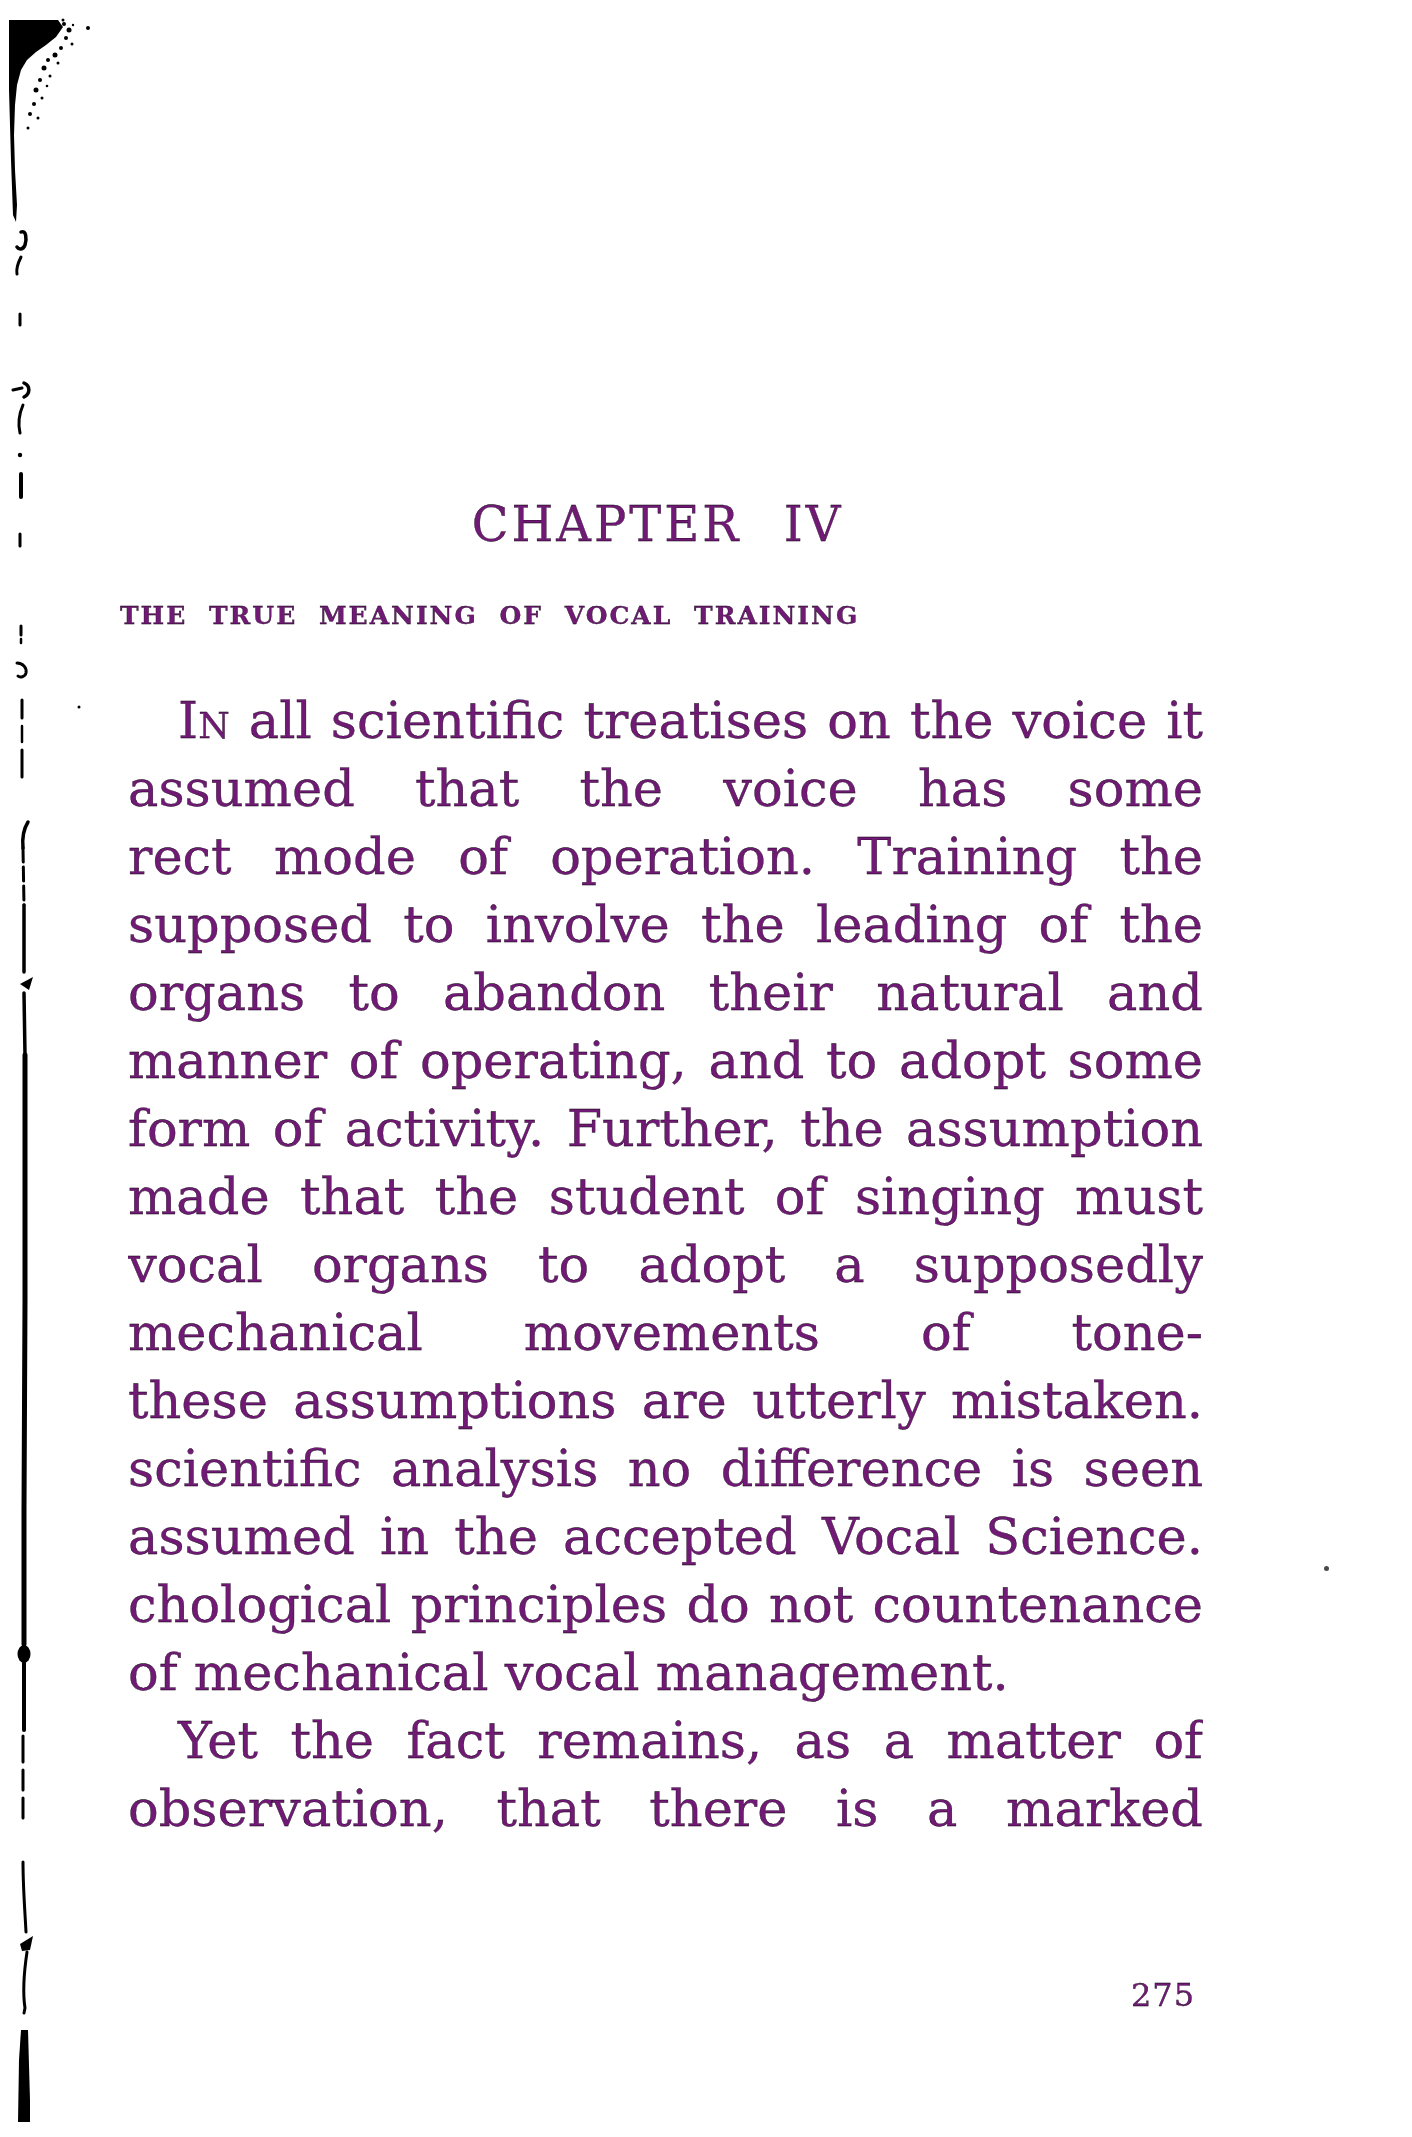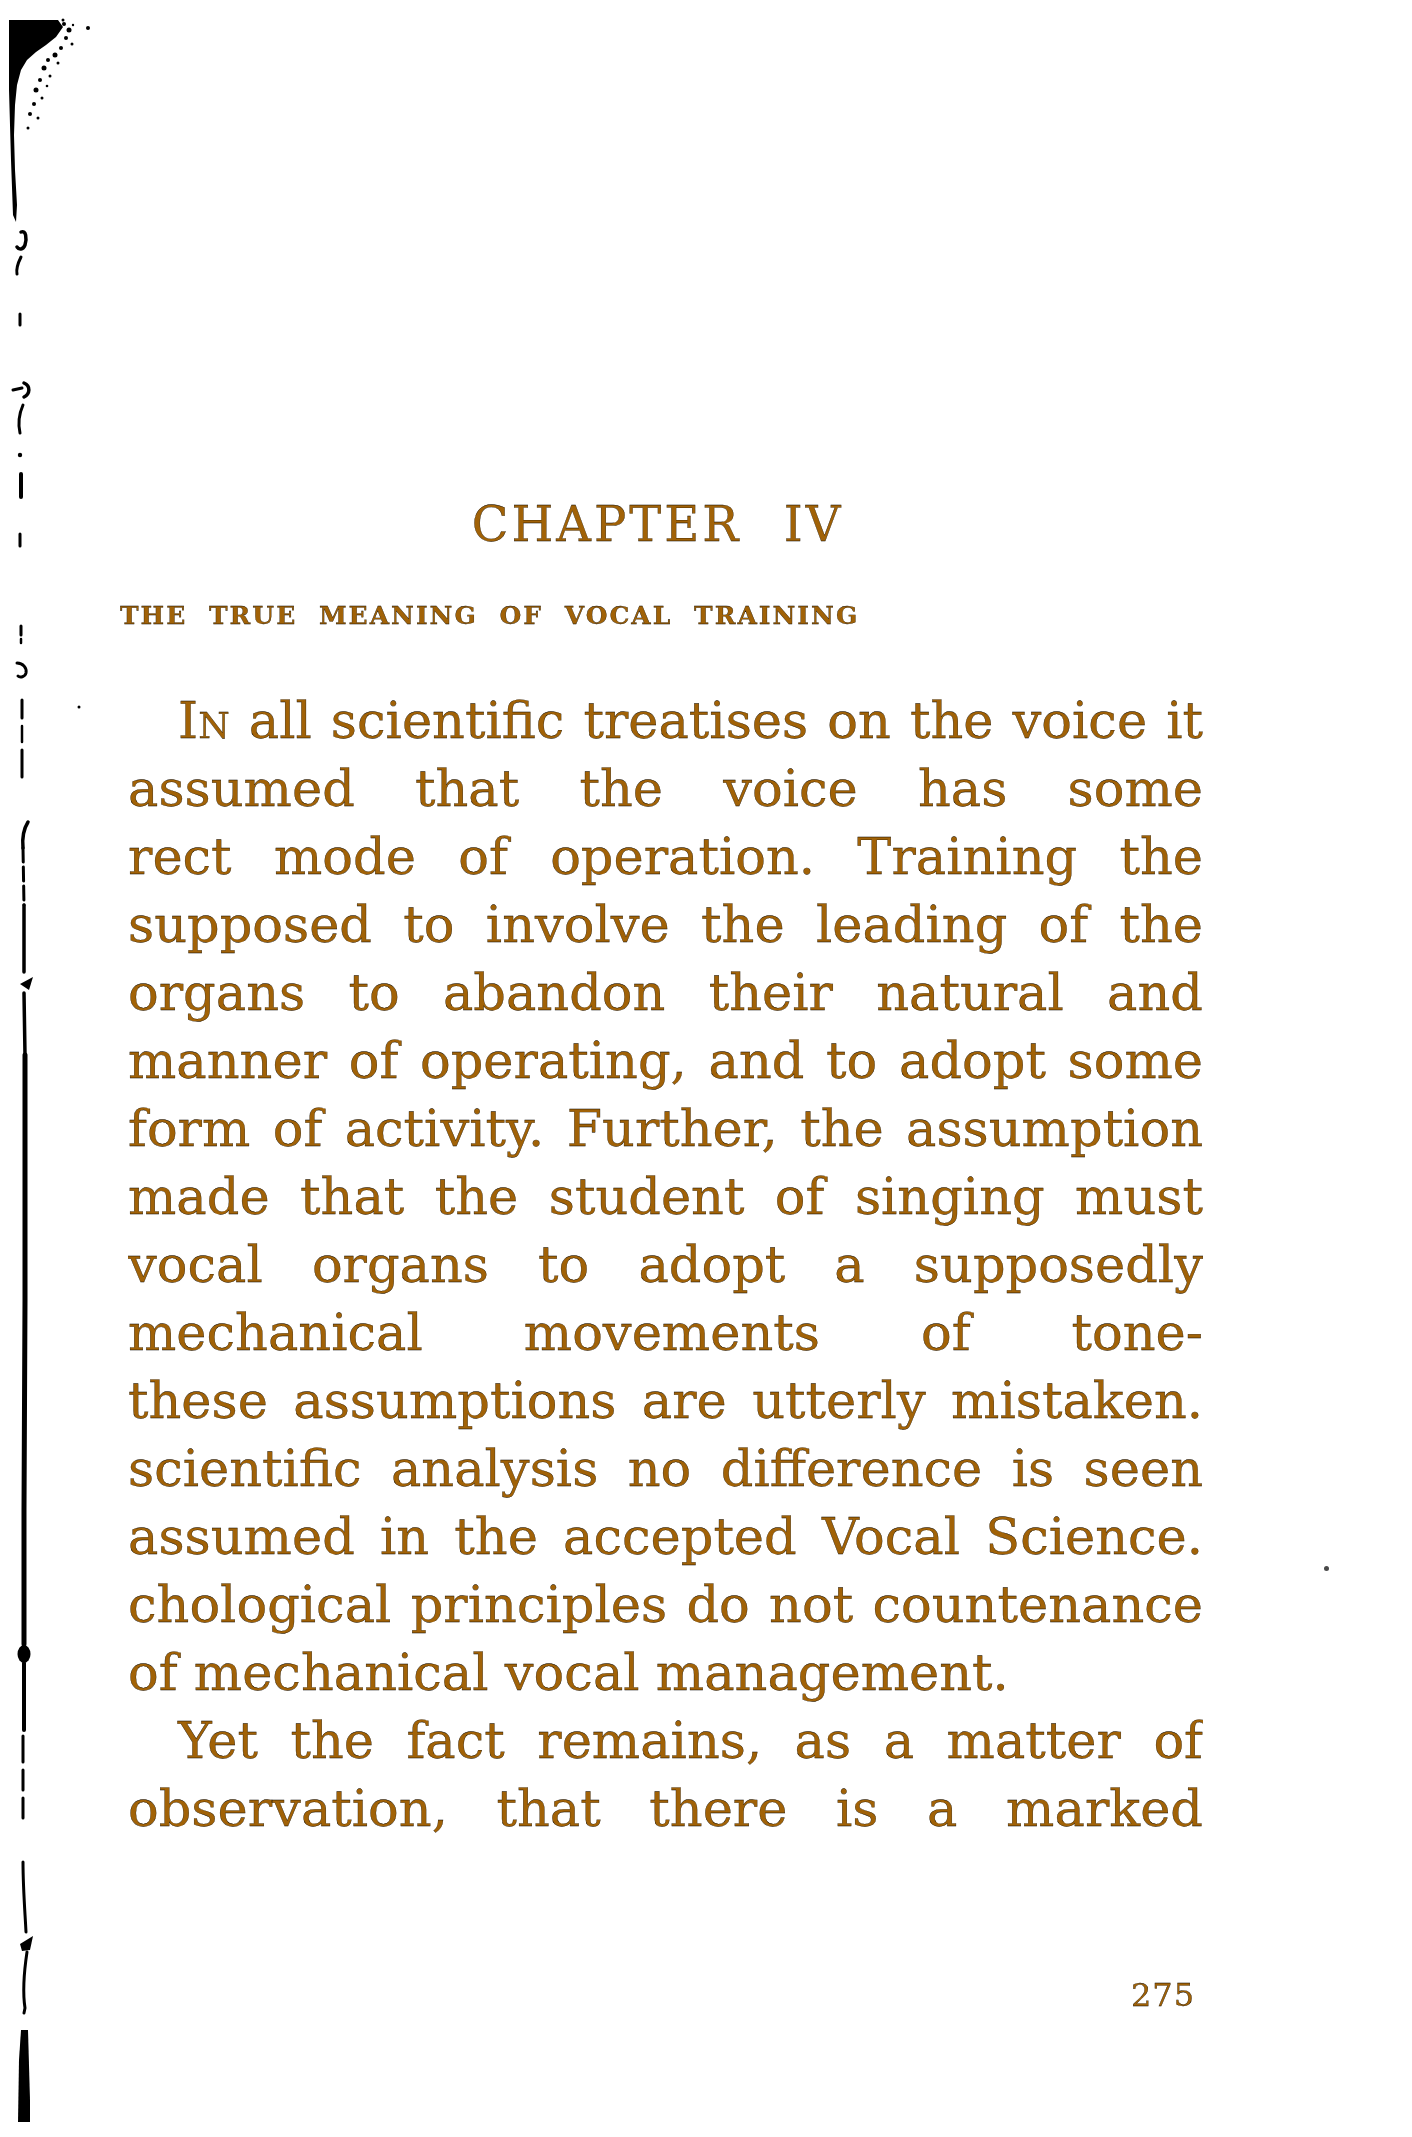--- a/index.html
+++ b/index.html
@@ -3,21 +3,21 @@
 <meta charset="utf-8">
 <style>
   html, body { margin: 0; padding: 0; }
   .page {
     position: relative;
     width: 1412px;
     height: 2137px;
     background: #ffffff;
     overflow: hidden;
     font-family: "DejaVu Serif", "Liberation Serif", serif;
-    color: #a16207;
+    color: #701a75;
     -webkit-text-stroke: 0.3px #000000;
   }
   .column {
     position: absolute;
     left: 120px;
     top: 0;
     width: 1075px;
     height: 100%;
   }
   .chapter-heading {

